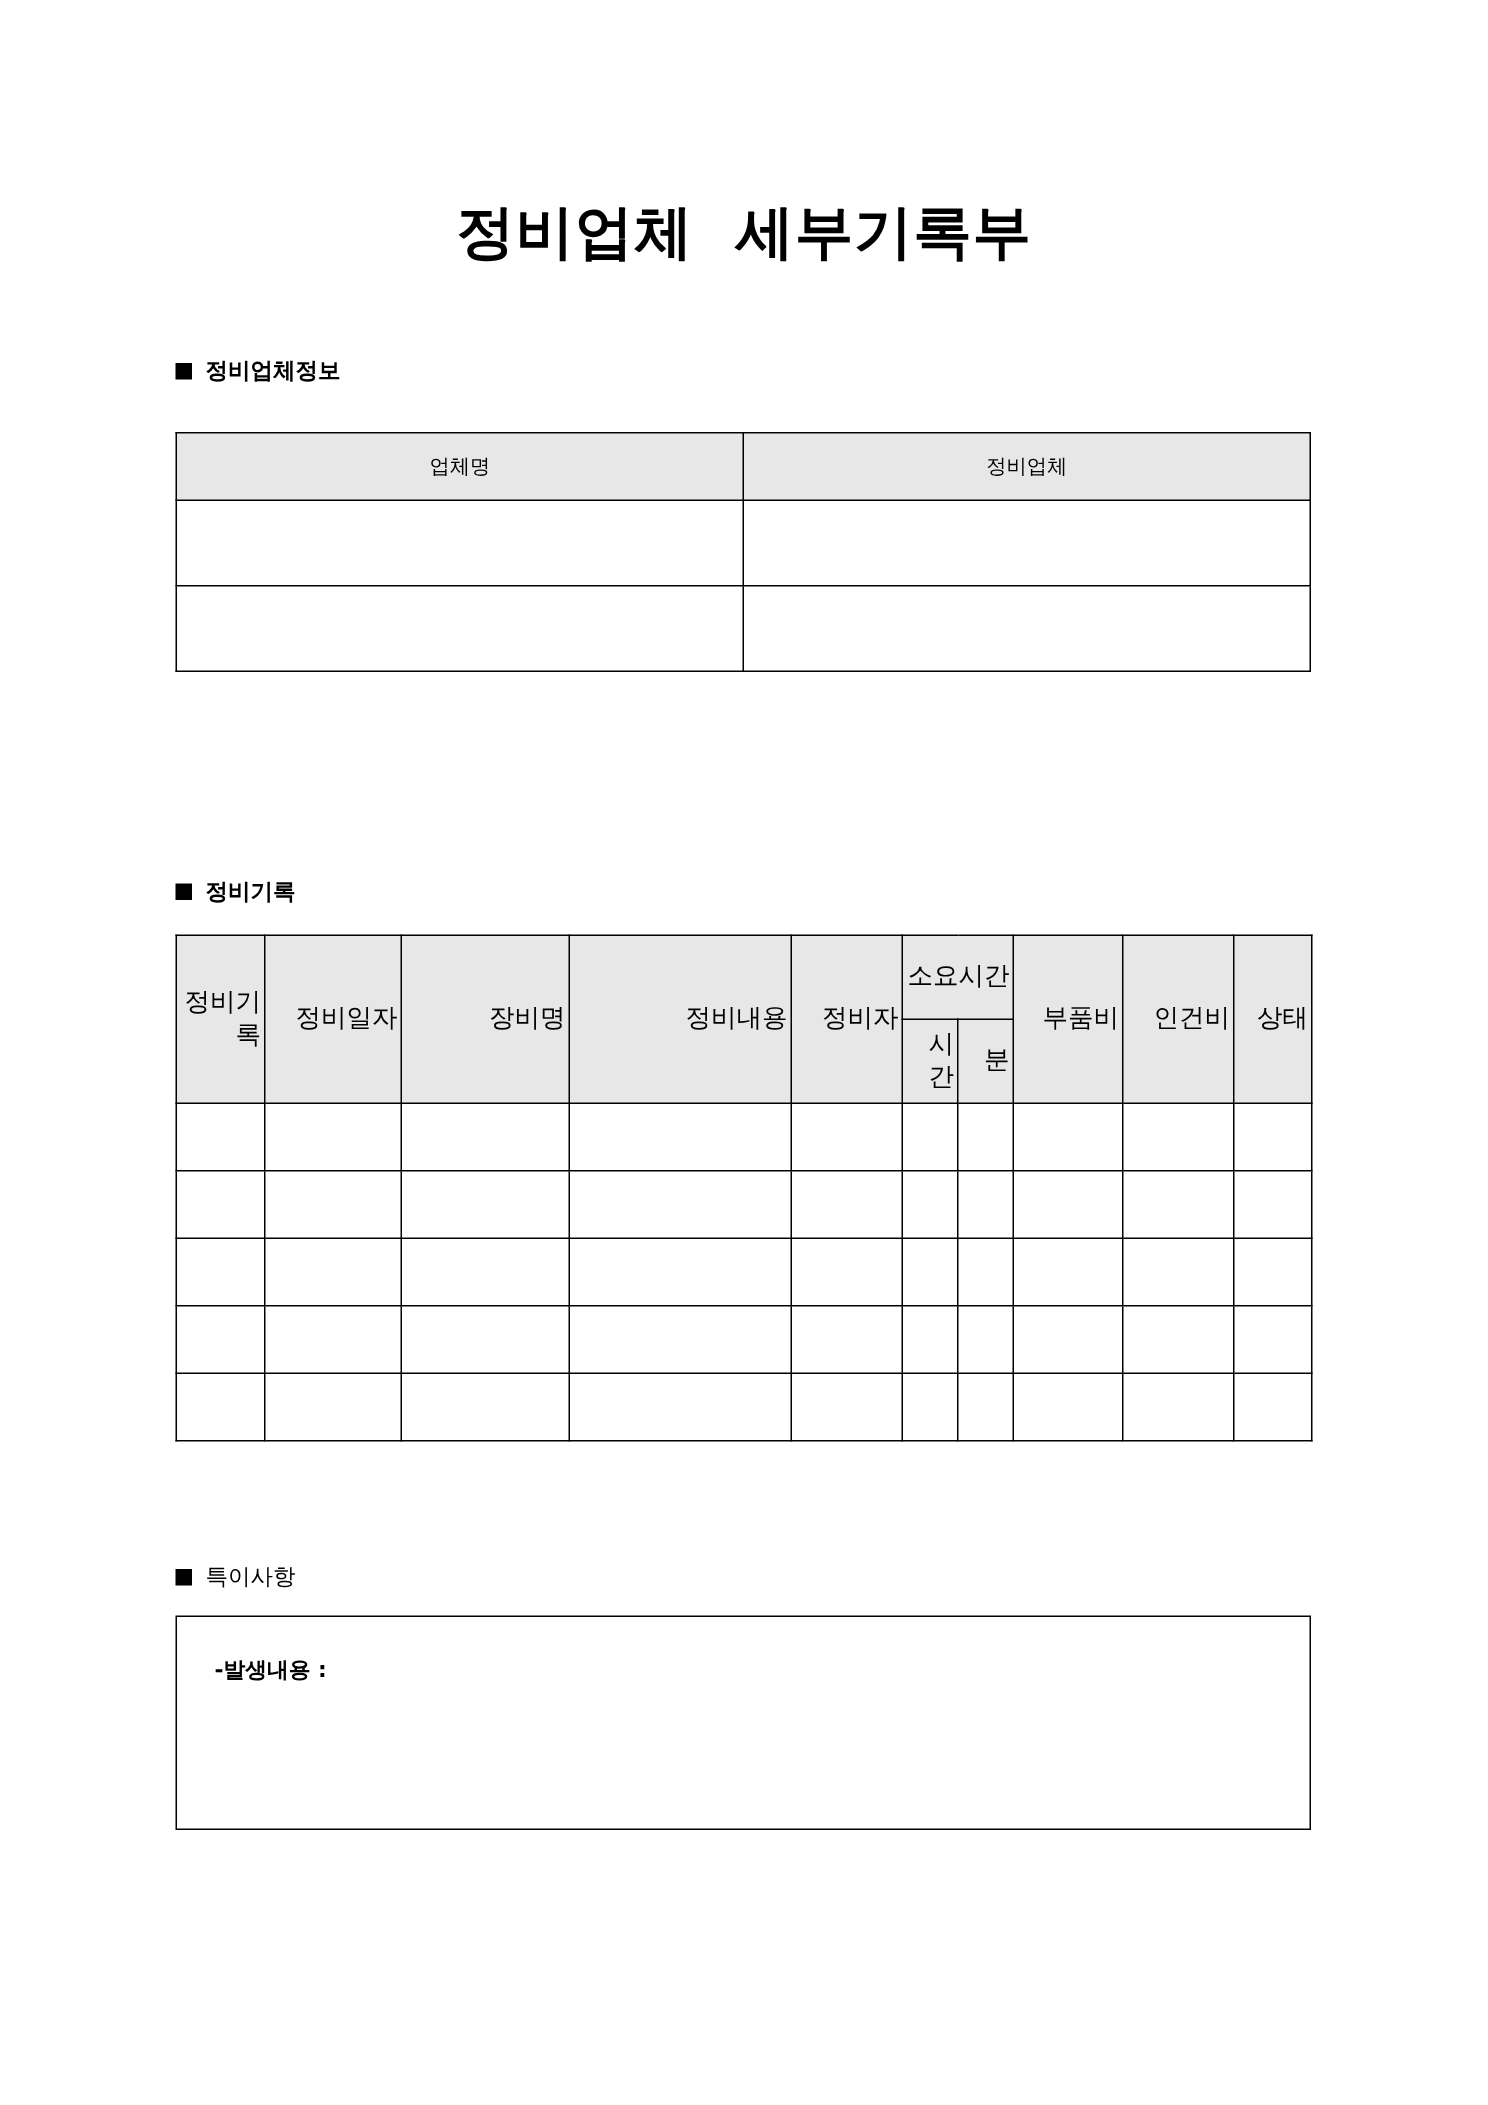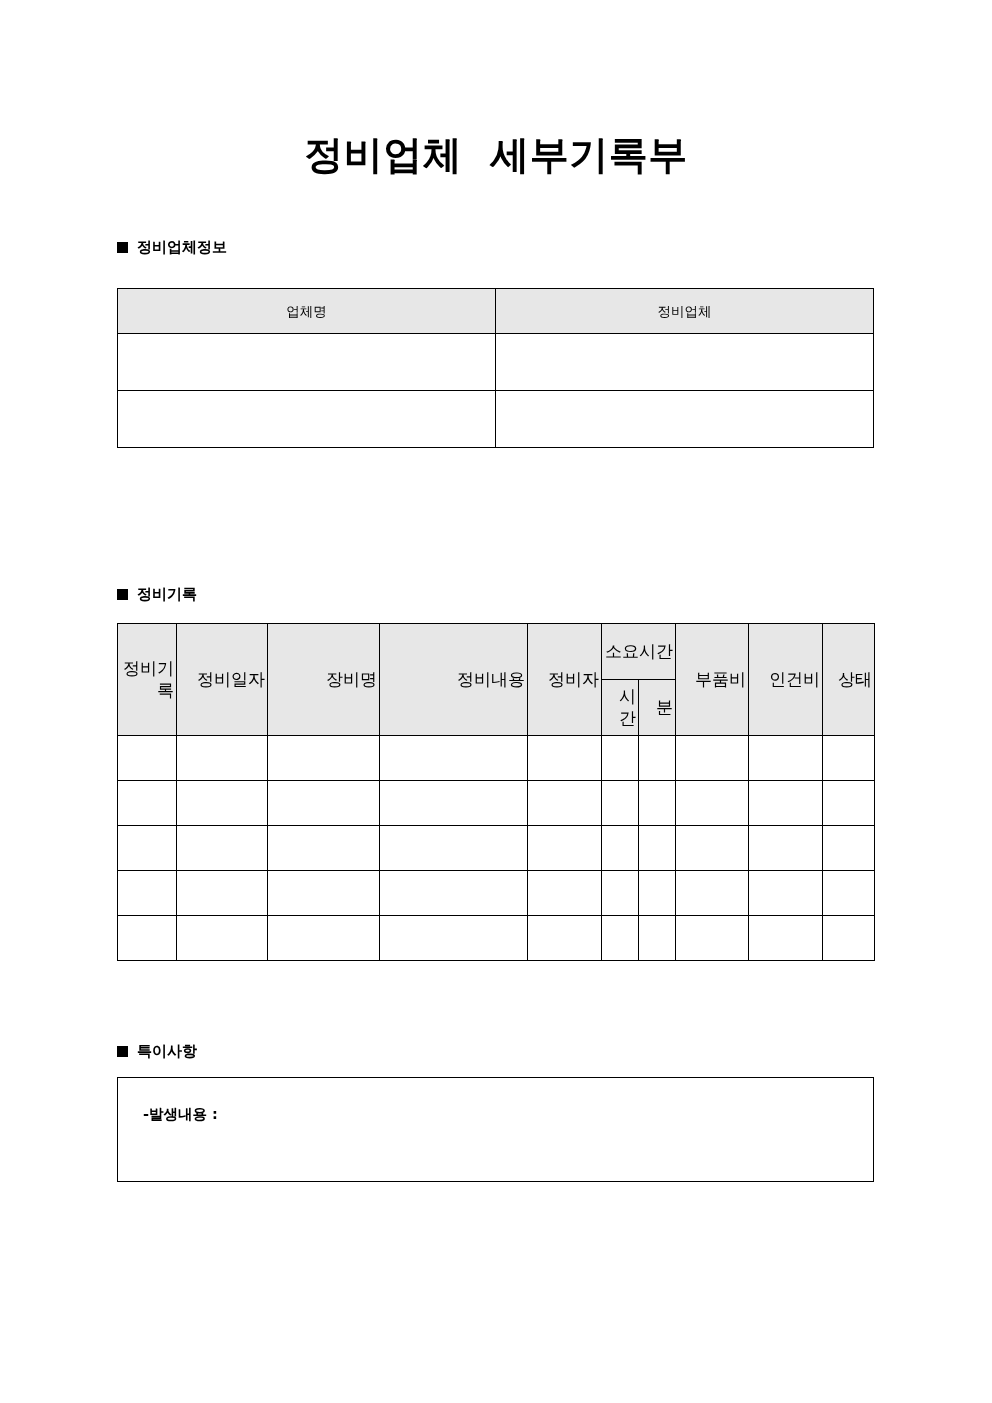--- a/index.html
+++ b/index.html
@@ -39,21 +39,21 @@
   
   .section-head {
     position: absolute;
     left: 117px;
     display: flex;
     align-items: center;
     gap: 9px;
     font-size: 15px;
   }
   .section-head.bold { font-weight: bold; }
-  .section-head.normal { font-weight: bold; }
+  .section-head.normal { font-weight: normal; }
   .bullet-sq {
     display: inline-block;
     width: 11px;
     height: 11px;
     background: #000000;
     flex: 0 0 auto;
   }
   #sec-company-head { top: 238px; }
   #sec-record-head  { top: 585px; }
   #sec-notes-head   { top: 1042px; }
@@ -96,21 +96,21 @@
   #record-table th.sub { height: 56px; }
   #record-table th.grouped { height: 56px; }
   #record-table td.data { height: 45px; }
 
   
   #notes-box {
     position: absolute;
     left: 117px;
     top: 1077px;
     width: 757px;
-    height: 105px;
+    height: 143px;
     border: 1px solid #000000;
     background: #ffffff;
   }
   .notes-list {
     margin: 0;
     padding: 22px 0 0 25px;
     list-style: none;
     font-size: 14.5px;
   }
   .notes-list li {

